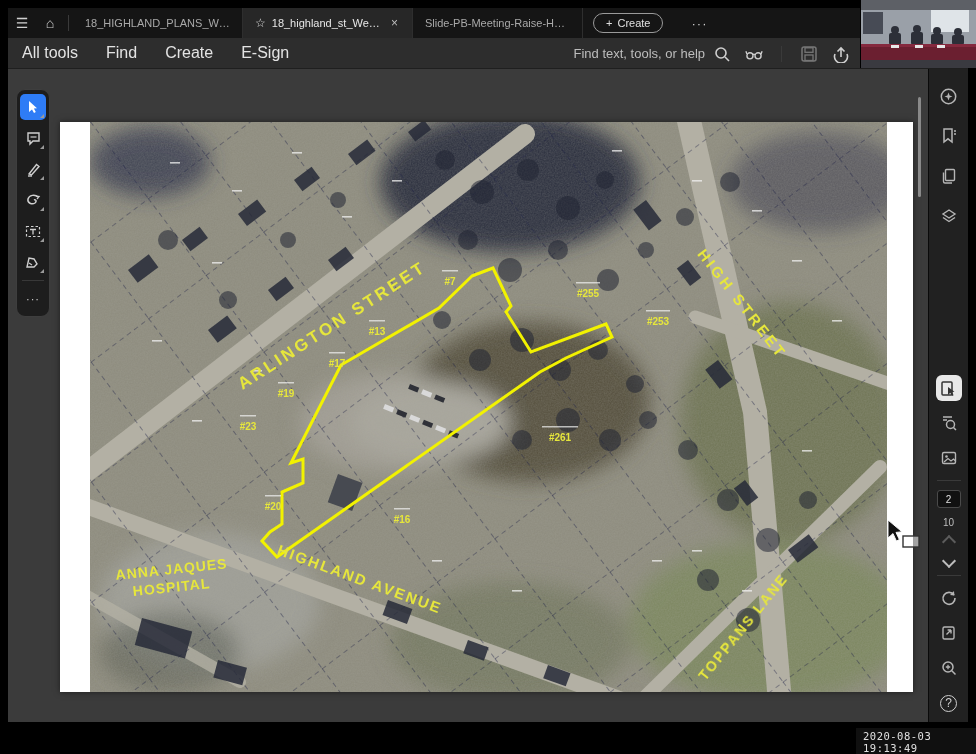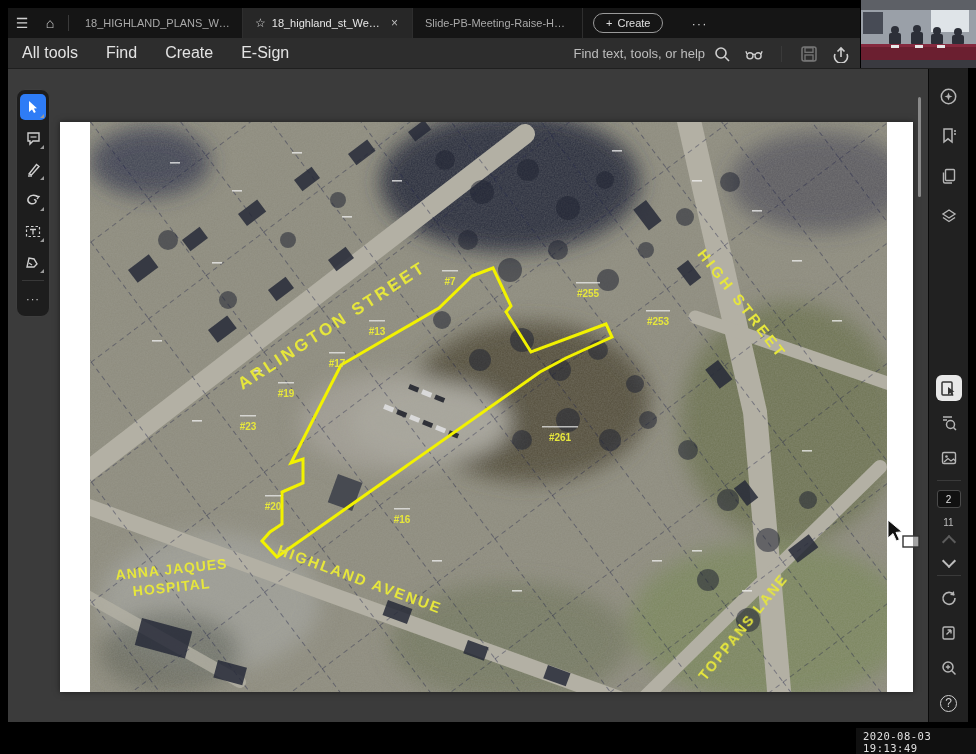--- a/index.html
+++ b/index.html
@@ -466,21 +466,21 @@
           <svg width="18" height="18" viewBox="0 0 18 18">
             <rect x="2.5" y="3.5" width="13" height="11" rx="1.5" fill="none" stroke="#b5b5b5" stroke-width="1.4"></rect>
             <circle cx="6.5" cy="7.5" r="1.3" fill="#b5b5b5"></circle>
             <path d="M4 13 L8 9.5 L11 12 L13.5 10 L15.5 12" fill="none" stroke="#b5b5b5" stroke-width="1.3"></path>
           </svg>
         </div>
         <div class="rs-sep"></div>
         <div class="pagebox">
           <span>2</span>
         </div>
-        <span class="pagetotal">11</span>
+        <span class="pagetotal">10</span>
         <div class="chev up"></div>
         <div class="chev down"></div>
         <div class="rs-sep"></div>
         <div class="rs-btn">
           <svg width="18" height="18" viewBox="0 0 18 18">
             <path d="M14 6 A6 6 0 1 0 15 9" fill="none" stroke="#b5b5b5" stroke-width="1.6"></path>
             <path d="M14 2 L14.4 6.4 L10 6" fill="#b5b5b5"></path>
           </svg>
         </div>
         <div class="rs-btn">

